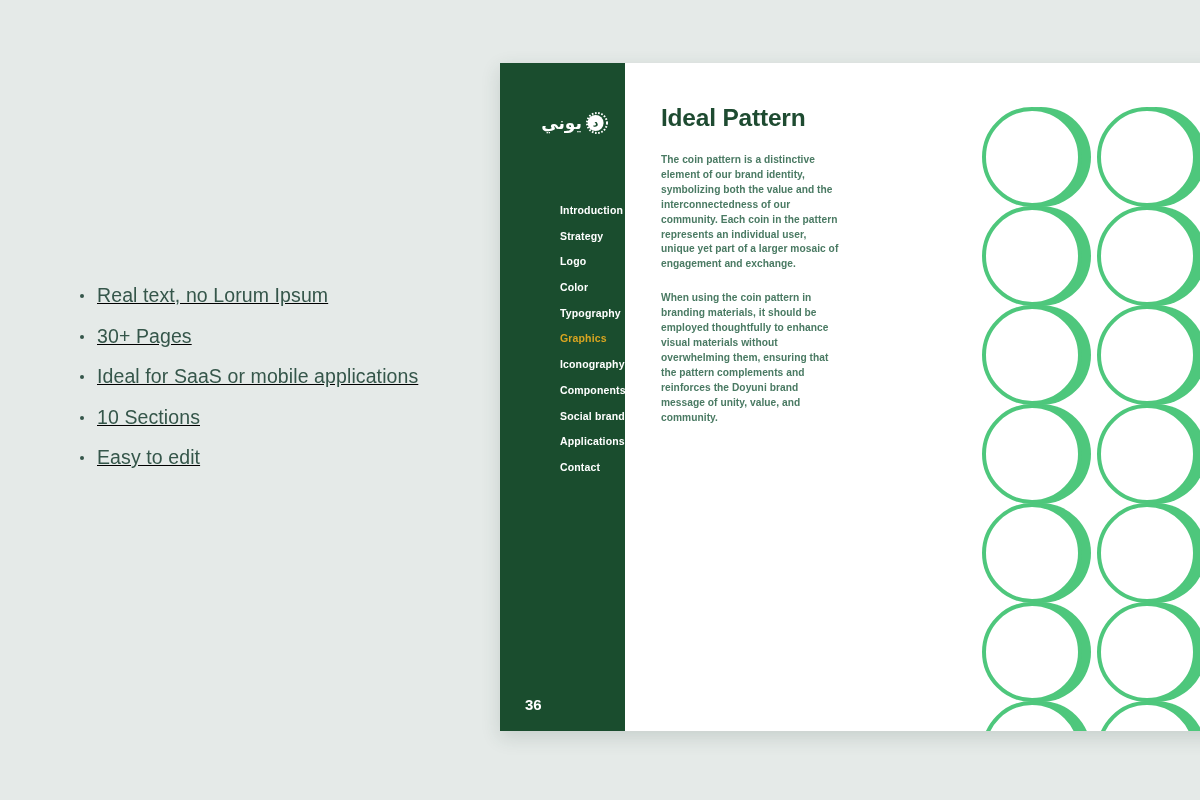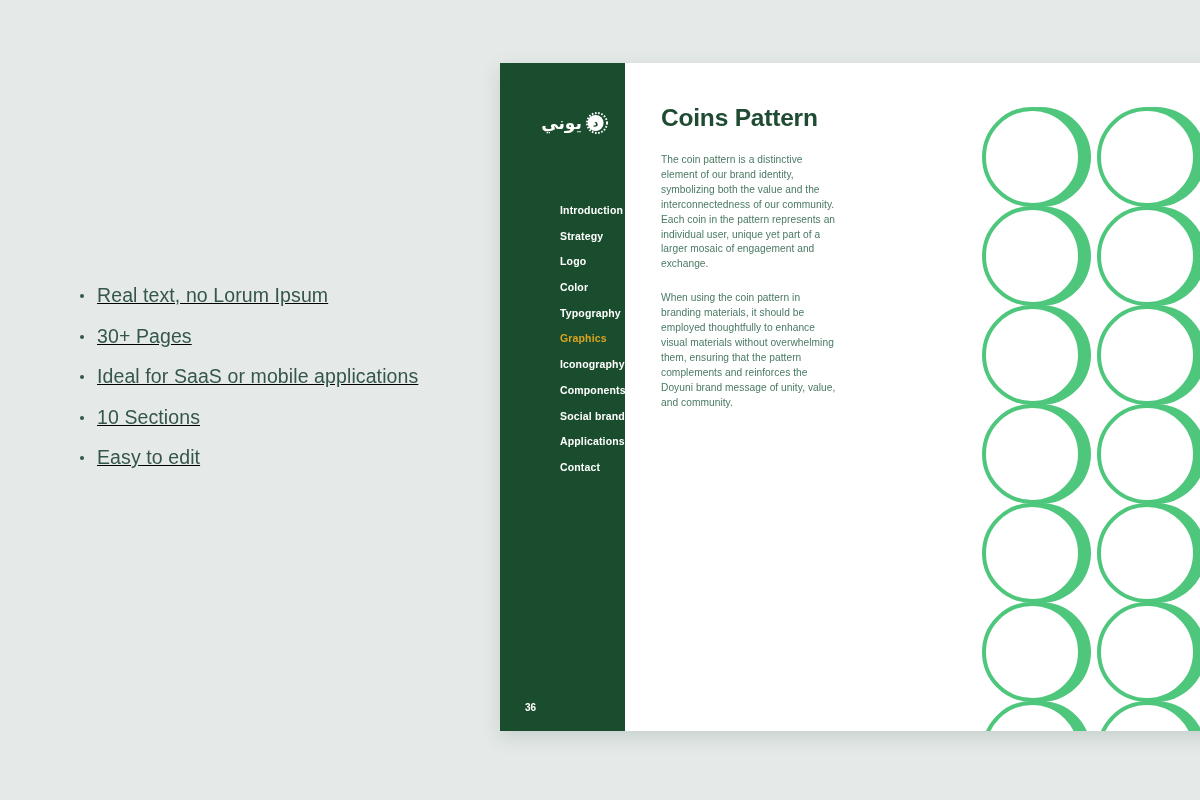--- a/index.html
+++ b/index.html
@@ -110,21 +110,21 @@
     letter-spacing: .15px;
     white-space: nowrap;
     padding-left: 35px;
   }
   .nav-item.is-active { color: #d9a520; }
 
   #page-number {
     position: absolute;
     left: 25px;
     bottom: 18px;
-    font-size: 10px;
+    font-size: 15px;
     font-weight: 600;
     color: #ffffff;
   }
 
   
   #page-content {
     position: absolute;
     left: 125px; top: 0;
     right: 0; bottom: 0;
     background: #ffffff;
@@ -144,20 +144,21 @@
     left: 36px;
     top: 90px;
     width: 180px;
   }
   .body-paragraph {
     font-size: 10.2px;
     line-height: 14.9px;
     color: #4a7a63;
     margin: 0 0 19px 0;
     letter-spacing: .05px;
+    font-weight: bold;
   }
 
   
   #coin-pattern {
     position: absolute;
     left: 357px;
     top: 44px;
     width: 403px;
     height: 624px;
     overflow: hidden;
@@ -222,21 +223,21 @@
         <div class="nav-item">Components</div>
         <div class="nav-item">Social brand</div>
         <div class="nav-item">Applications</div>
         <div class="nav-item">Contact</div>
       </nav>
 
     <div id="page-number">36</div>
   </div>
 
   <div id="page-content">
-    <h1 id="page-title">Coins Pattern</h1>
+    <h1 id="page-title">Ideal Pattern</h1>
     <div id="page-body">
         <p class="body-paragraph">The coin pattern is a distinctive element of our brand identity, symbolizing both the value and the interconnectedness of our community. Each coin in the pattern represents an individual user, unique yet part of a larger mosaic of engagement and exchange.</p>
         <p class="body-paragraph">When using the coin pattern in branding materials, it should be employed thoughtfully to enhance visual materials without overwhelming them, ensuring that the pattern complements and reinforces the Doyuni brand message of unity, value, and community.</p>
       </div>
     <div id="coin-pattern">
         <div class="coin" style="left: 0px; top: 0px;">
           <div class="coin-stack"></div>
           <div class="coin-face"></div>
         </div>
         <div class="coin" style="left: 115px; top: 0px;">

